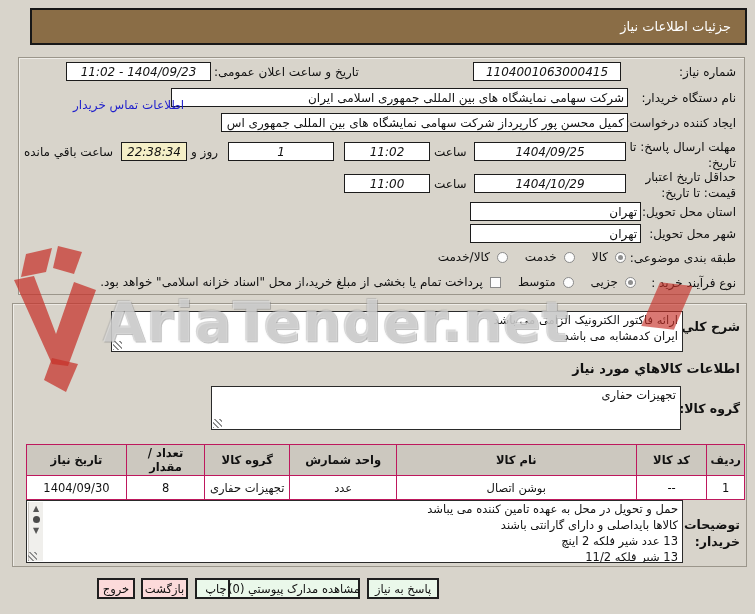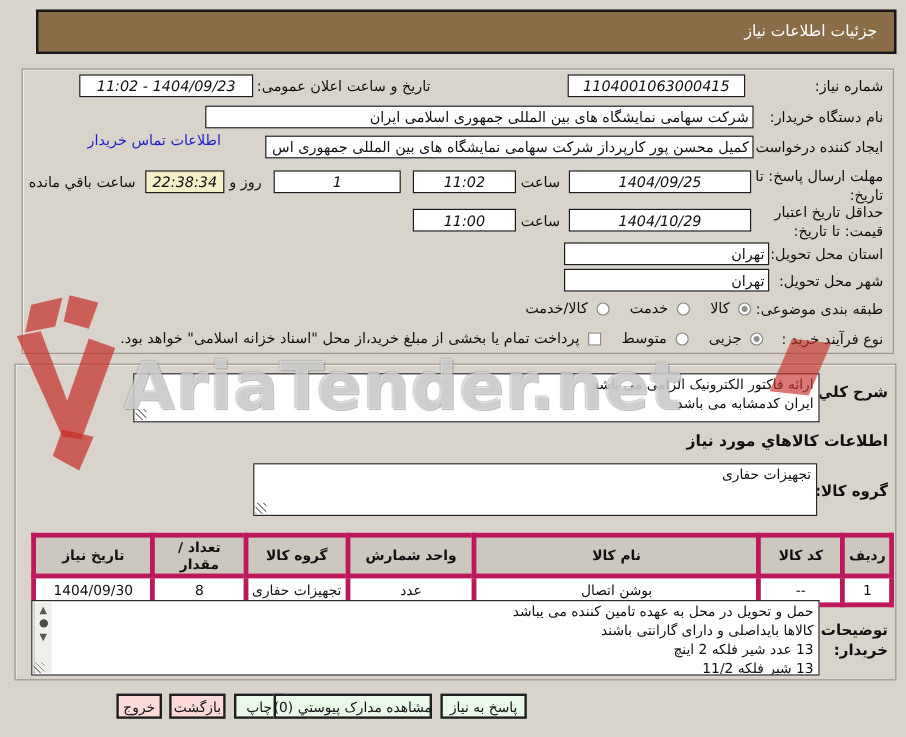--- a/index.html
+++ b/index.html
@@ -88,21 +88,21 @@
   .vscroll span { line-height:11px; }
   .thumbdot { width:7px; height:7px; border-radius:50%; background:#4a4a4a; margin:2px 0; }
 
   
   .itemtable {
     position:absolute; left:13px; top:140px; width:719px;
     border-collapse:collapse;
     font-size:11.5px;
   }
   .itemtable th, .itemtable td {
-    border:4px solid #be185d;
+    border:1px solid #be185d;
     text-align:center;
     height:22px;
     padding:1px 3px;
   }
   .itemtable th { background:#ccc8bf; font-weight:bold; }
   .itemtable td { background:#ffffff; height:24px; }
   .itemtable { border:1px solid #6f6b62; }
 
   
   .btn {
@@ -144,21 +144,21 @@
   <div class="lbl lbl-r" style="top:7px;">شماره نیاز:</div>
   <div class="field center" style="left:454px; top:4px; width:148px;">1104001063000415</div>
   <div class="lbl abs" style="left:195px; top:7px;">تاریخ و ساعت اعلان عمومی:</div>
   <div class="field center" style="left:47px; top:4px; width:145px;">1404/09/23 - 11:02</div>
 
   <div class="lbl lbl-r" style="top:33px;">نام دستگاه خریدار:</div>
   <div class="field rightpad" style="left:152px; top:30px; width:457px;">شرکت سهامی نمایشگاه های بین المللی جمهوری اسلامی ایران</div>
 
   <div class="lbl lbl-r" style="top:58px;">ایجاد کننده درخواست:</div>
   <div class="field rightpad" style="left:202px; top:55px; width:407px;">کمیل محسن پور کارپرداز شرکت سهامی نمایشگاه های بین المللی جمهوری اس</div>
-  <div class="abs link" style="left:54px; top:52px;text-align:right;">اطلاعات تماس خریدار</div>
+  <div class="abs link" style="left:54px; top:40px;text-align:right;">اطلاعات تماس خریدار</div>
 
   <div class="lbl-r" style="top:81px; width:112px; white-space:normal; line-height:16px;">مهلت ارسال پاسخ: تا تاریخ:</div>
   <div class="field center" style="left:455px; top:84px; width:152px;">1404/09/25</div>
   <div class="lbl abs" style="left:415px; top:87px;">ساعت</div>
   <div class="field center" style="left:325px; top:84px; width:86px;">11:02</div>
   <div class="field center" style="left:209px; top:84px; width:106px;">1</div>
   <div class="lbl abs" style="left:172px; top:87px;">روز و</div>
   <div class="field center countdown" style="left:102px; top:84px; width:66px;">22:38:34</div>
   <div class="lbl abs" style="left:5px; top:87px;">ساعت باقي مانده</div>
 

